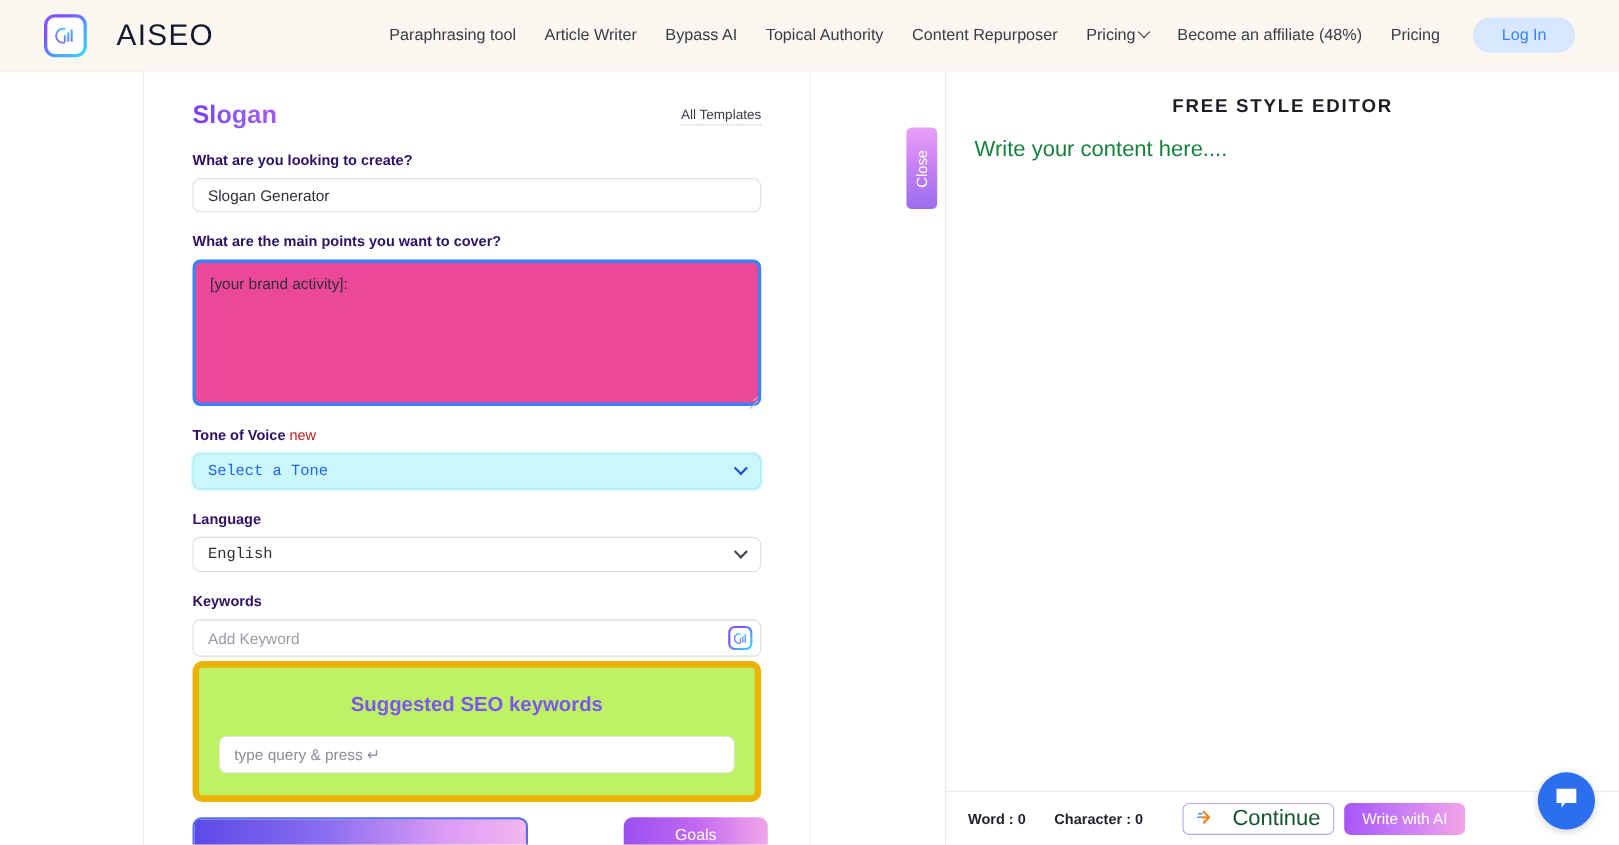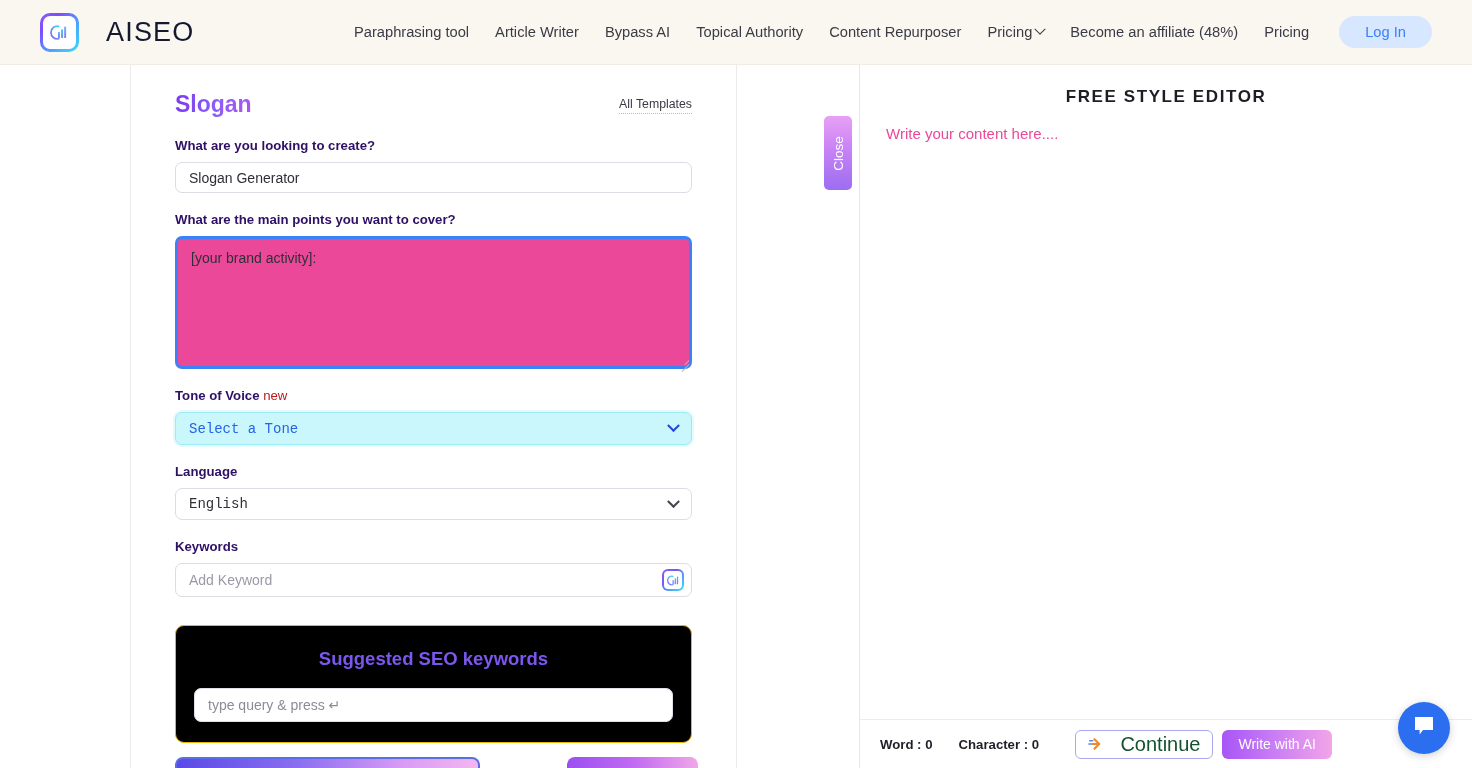--- a/index.html
+++ b/index.html
@@ -176,25 +176,25 @@
     width: 22px; height: 22px; border-radius: 6px; padding: 2px;
     background: linear-gradient(135deg,#8b5cf6 0%,#6d5cff 35%,#4ab8f7 75%,#3ddcf7 100%);
     cursor: pointer;
   }
   .kw-icon-inner {
     width:100%; height:100%; background:#fff; border-radius:4px;
     display:flex; align-items:center; justify-content:center;
   }
 
   .sugg-panel {
-    border: 1px solid #eab308;
+    border: 6px solid #eab308;
     border-radius: 9px;
     padding: 22px 18px 20px 18px;
-    margin-top: 28px;
-    background: #000000;
+    margin-top: 4px;
+    background: #bef264;
   }
   .sugg-title {
     text-align: center; font-size: 18.5px; font-weight: 700;
     color: #7b57ef; margin-bottom: 18px;
   }
   .sugg-input {
     width: 100%; height: 34px;
     border: 1px solid #e0e0e8; border-radius: 7px;
     padding: 0 13px; font-size: 14px; font-family: inherit;
     color:#2f2f38; outline:none; background:#fff;
@@ -239,21 +239,21 @@
 
   
   .editor-title {
     text-align: center;
     font-size: 17px; font-weight: 700;
     letter-spacing: 1.6px; color: #1d1d24;
     padding: 22px 0 0 0;
   }
   .editor-area {
     flex: 1; padding: 18px 26px 0 26px;
-    font-size: 15px; color: #ec4899;
+    font-size: 20px; color: #15803d;
     cursor: text;
   }
   .editor-foot {
     height: 49px;
     border-top: 1px solid #ececec;
     display: flex; align-items: center;
     padding: 0 140px 0 20px;
     gap: 26px;
   }
   .counter { font-size: 13.2px; font-weight: 700; color: #1f1f28; }

